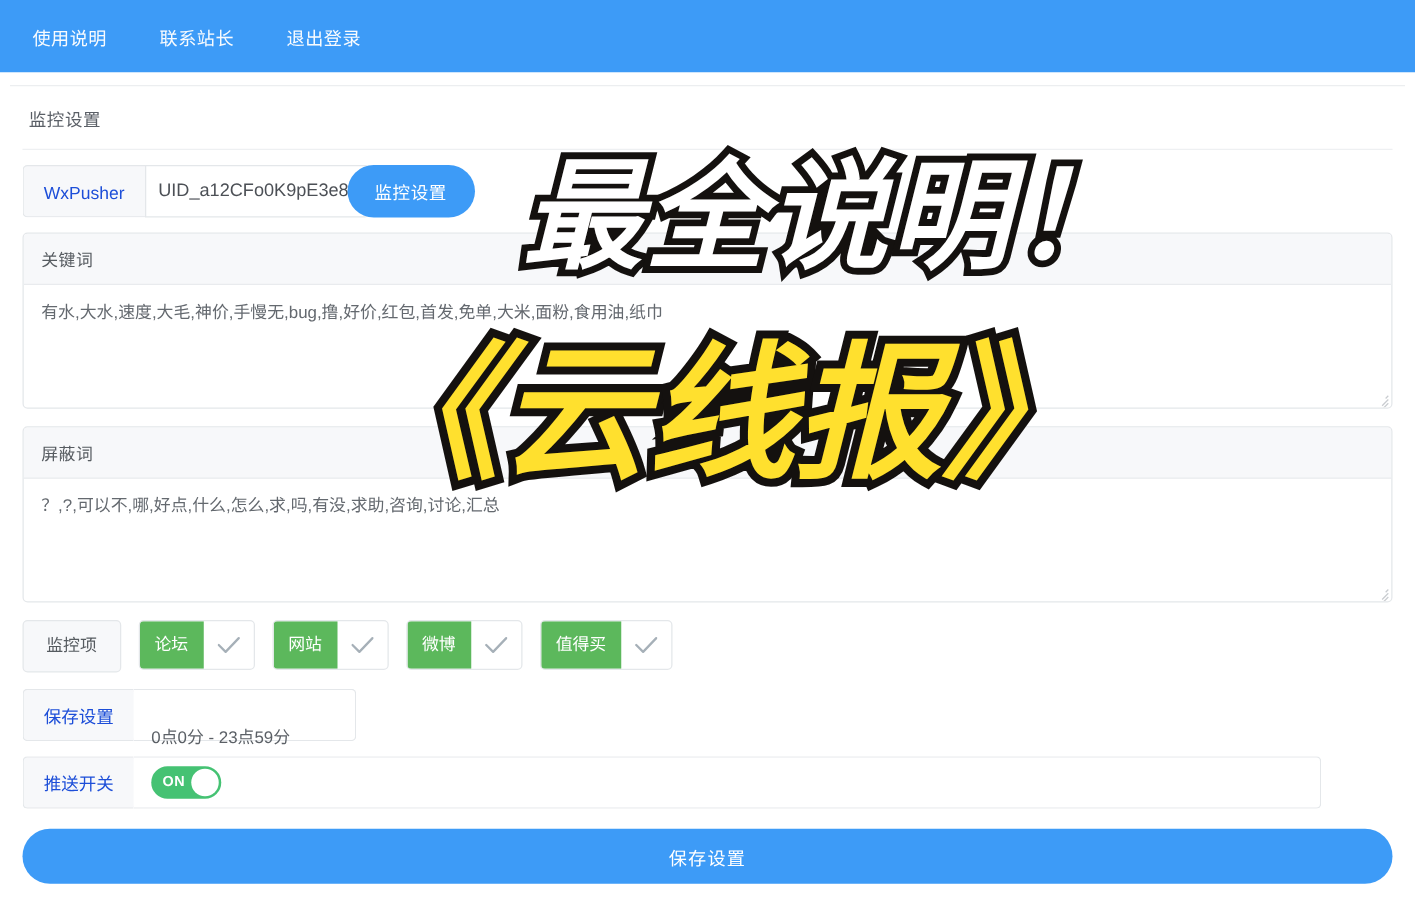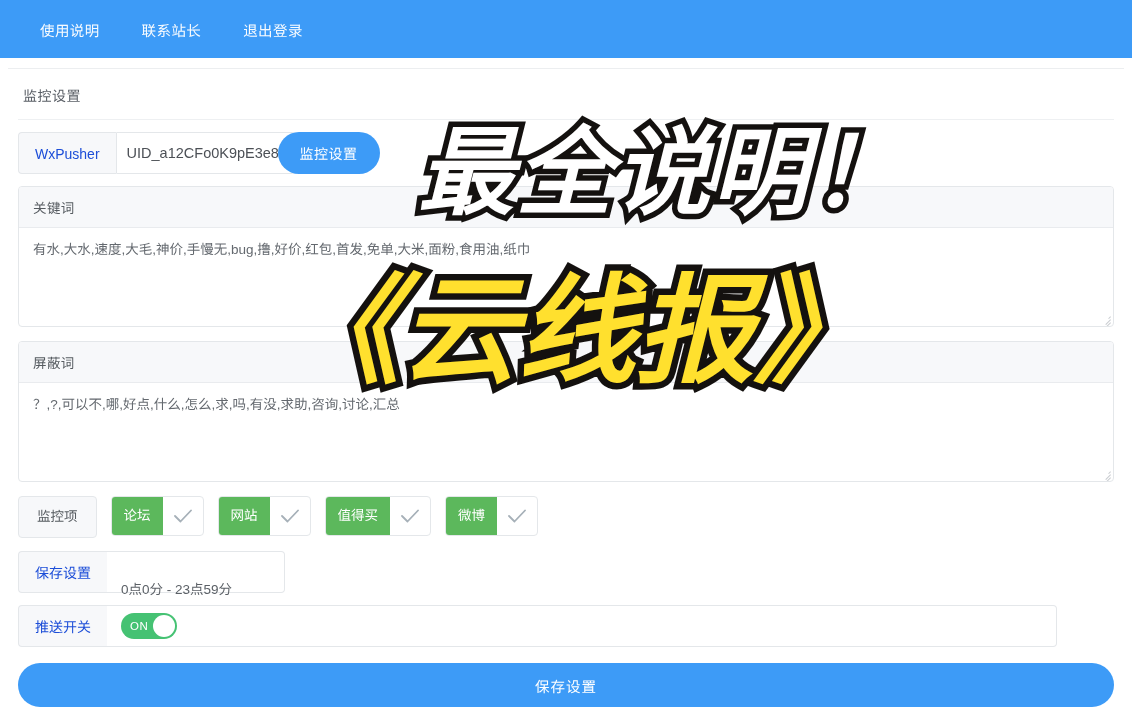--- a/index.html
+++ b/index.html
@@ -24,21 +24,21 @@
     display: flex;
     flex-direction: column;
   }
 
   
   .navbar {
     height: 58px;
     background: #3d9bf7;
     display: flex;
     align-items: center;
-    padding-left: 40px;
+    padding-left: 26px;
     flex: none;
     box-sizing: border-box;
   }
   .nav-item {
     color: #ffffff;
     font-size: 14.5px;
     letter-spacing: 0.4px;
     margin-right: 42px;
     cursor: pointer;
     white-space: nowrap;
@@ -258,21 +258,21 @@
     background: #45c273;
     border-radius: 13px;
     display: flex;
     align-items: center;
     position: relative;
     cursor: pointer;
   }
   .toggle span {
     color: #ffffff;
     font-size: 11.5px;
-    font-weight: normal;
+    font-weight: bold;
     margin-left: 9px;
     letter-spacing: .5px;
   }
   .toggle .knob {
     position: absolute;
     right: 2px;
     top: 2px;
     width: 22px;
     height: 22px;
     background: #ffffff;
@@ -390,30 +390,30 @@
           <div class="check-group">
             <div class="check-tag">网站</div>
             <div class="check-box">
               <svg width="18" height="14" viewBox="0 0 18 14">
                   <path d="M1 7 L6.5 12.5 L17 1.5" fill="none" stroke="#a6b0b8" stroke-width="1.8" stroke-linecap="round" stroke-linejoin="round"></path>
                 </svg>
             </div>
           </div>
 
           <div class="check-group">
-            <div class="check-tag">值得买</div>
+            <div class="check-tag">微博</div>
             <div class="check-box">
               <svg width="18" height="14" viewBox="0 0 18 14">
                   <path d="M1 7 L6.5 12.5 L17 1.5" fill="none" stroke="#a6b0b8" stroke-width="1.8" stroke-linecap="round" stroke-linejoin="round"></path>
                 </svg>
             </div>
           </div>
 
           <div class="check-group">
-            <div class="check-tag">微博</div>
+            <div class="check-tag">值得买</div>
             <div class="check-box">
               <svg width="18" height="14" viewBox="0 0 18 14">
                   <path d="M1 7 L6.5 12.5 L17 1.5" fill="none" stroke="#a6b0b8" stroke-width="1.8" stroke-linecap="round" stroke-linejoin="round"></path>
                 </svg>
             </div>
           </div>
         </div>
 
         <div class="row">
           <div class="addon">保存设置</div>

